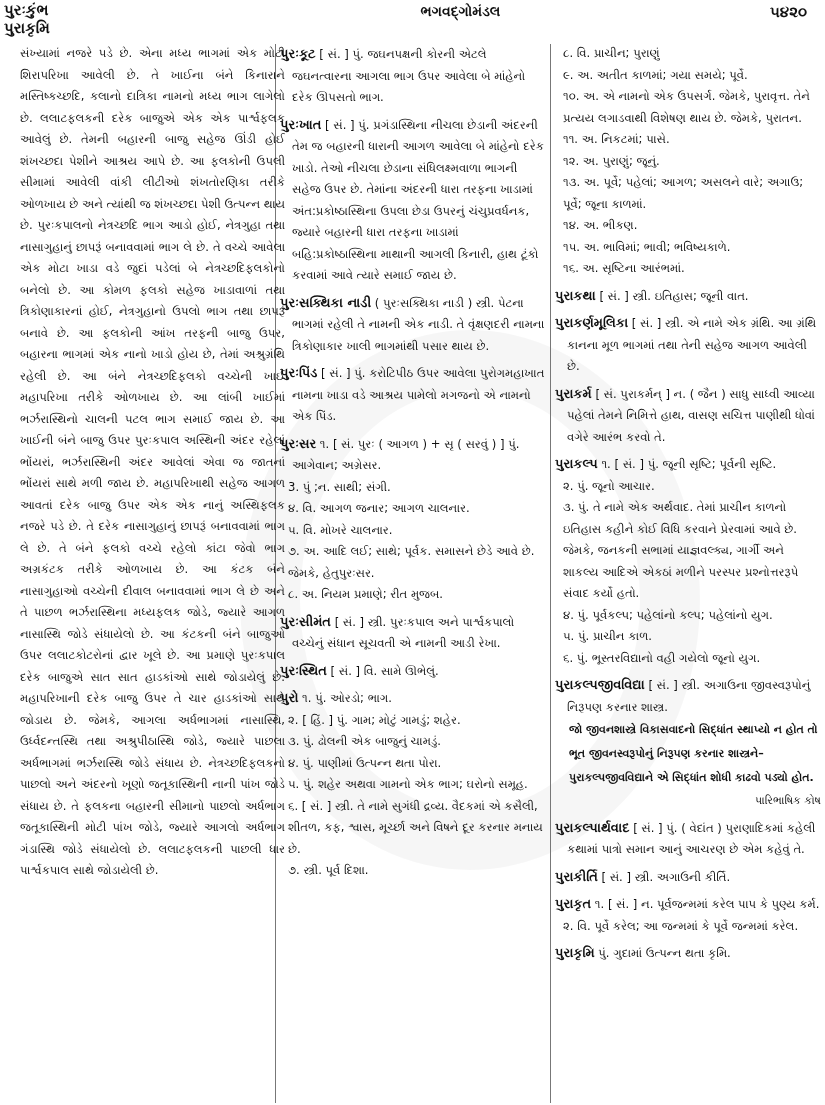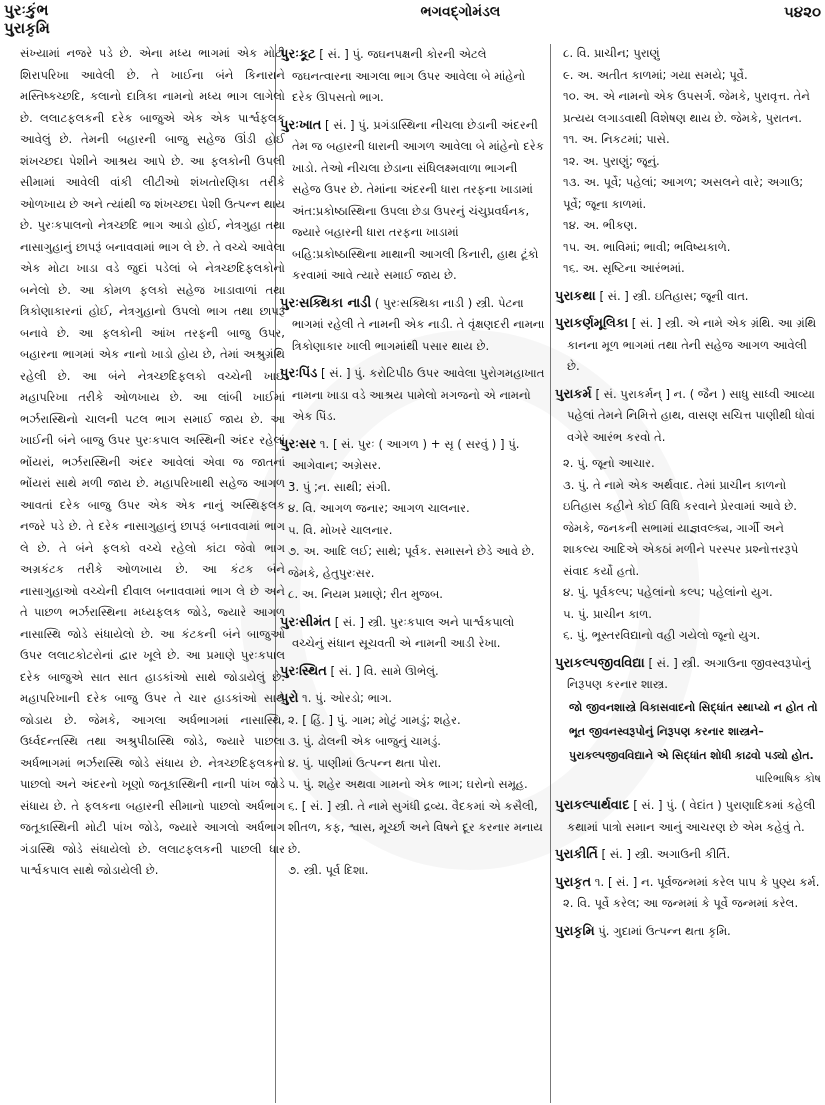--- a/index.html
+++ b/index.html
@@ -3,21 +3,21 @@
 <meta charset="utf-8">
 <style>
   html, body { margin:0; padding:0; background:#ffffff; }
   body { width:825px; height:1105px; overflow:hidden; position:relative;
          font-family:"DejaVu Sans", sans-serif; color:#111; }
   .page { position:absolute; left:0; top:0; width:752px; height:1105px; }
   .header { position:absolute; left:0; top:0; width:825px; height:42px; }
   .guide-top { position:absolute; left:4px; top:2px; font-weight:bold; font-size:15px; line-height:16px; }
   .guide-bottom { position:absolute; left:4px; top:20px; font-weight:bold; font-size:15px; line-height:16px; }
   .running-title { position:absolute; left:0; width:825px; top:3px; text-align:center; font-weight:bold; font-size:14px;padding-left:48px; }
-  .page-number { position:absolute; right:4px; top:3px; font-weight:bold; font-size:15px; }
+  .page-number { position:absolute; right:18px; top:3px; font-weight:bold; font-size:15px; }
   .col { position:absolute; top:43px; bottom:4px; overflow:hidden;
          font-size:11.6px; line-height:21.5px; }
   .col-left { left:20px; width:265px; text-align:justify; }
   .col-mid { left:280px; width:265px; }
   .col-right { left:555px; width:266px; }
   .divider { position:absolute; top:44px; bottom:2px; width:1px; background:#777; }
   .div1 { left:275px; } .div2 { left:550px; }
   .para { margin:0; text-align:justify; }
   .entry { margin:0 0 5px 0; }
   .entry .line { display:block; padding-left:12px; text-indent:-12px; }
@@ -101,20 +101,21 @@
     <div class="entry">
       <span class="line"><span class="hw">પુરાકથા</span> <span>[ સં. ] સ્ત્રી. ઇતિહાસ; જૂની વાત.</span></span>
     </div>
     <div class="entry">
       <span class="line"><span class="hw">પુરાકર્ણમૂલિકા</span> <span>[ સં. ] સ્ત્રી. એ નામે એક ગ્રંથિ. આ ગ્રંથિ કાનના મૂળ ભાગમાં તથા તેની સહેજ આગળ આવેલી છે.</span></span>
     </div>
     <div class="entry">
       <span class="line"><span class="hw">પુરાકર્મ</span> <span>[ સં. પુરાકર્મન્ ] ન. ( જૈન ) સાધુ સાધ્વી આવ્યા પહેલાં તેમને નિમિત્તે હાથ, વાસણ સચિત્ત પાણીથી ધોવાં વગેરે આરંભ કરવો તે.</span></span>
     </div>
     <div class="entry">
+      <span class="line"><span class="hw">પુરાકલ્પ</span> <span>૧. [ સં. ] પું. જૂની સૃષ્ટિ; પૂર્વની સૃષ્ટિ.</span></span>
       <span class="sense">૨. પું. જૂનો આચાર.</span>
       <span class="sense">૩. પું. તે નામે એક અર્થવાદ. તેમાં પ્રાચીન કાળનો ઇતિહાસ કહીને કોઈ વિધિ કરવાને પ્રેરવામાં આવે છે. જેમકે, જનકની સભામાં યાજ્ઞવલ્ક્ય, ગાર્ગી અને શાકલ્ય આદિએ એકઠાં મળીને પરસ્પર પ્રશ્નોત્તરરૂપે સંવાદ કર્યો હતો.</span>
       <span class="sense">૪. પું. પૂર્વકલ્પ; પહેલાંનો કલ્પ; પહેલાંનો યુગ.</span>
       <span class="sense">૫. પું. પ્રાચીન કાળ.</span>
       <span class="sense">૬. પું. ભૂસ્તરવિદ્યાનો વહી ગયેલો જૂનો યુગ.</span>
     </div>
     <div class="entry">
       <span class="line"><span class="hw">પુરાકલ્પજીવવિદ્યા</span> <span>[ સં. ] સ્ત્રી. અગાઉના જીવસ્વરૂપોનું નિરૂપણ કરનાર શાસ્ત્ર.</span></span>
       <span class="quote">જો જીવનશાસ્ત્રે વિકાસવાદનો સિદ્ધાંત સ્થાપ્યો ન હોત તો ભૂત જીવનસ્વરૂપોનું નિરૂપણ કરનાર શાસ્ત્રને–પુરાકલ્પજીવવિદ્યાને એ સિદ્ધાંત શોધી કાઢવો પડ્યો હોત.</span>
       <span class="src">પારિભાષિક કોષ</span>

